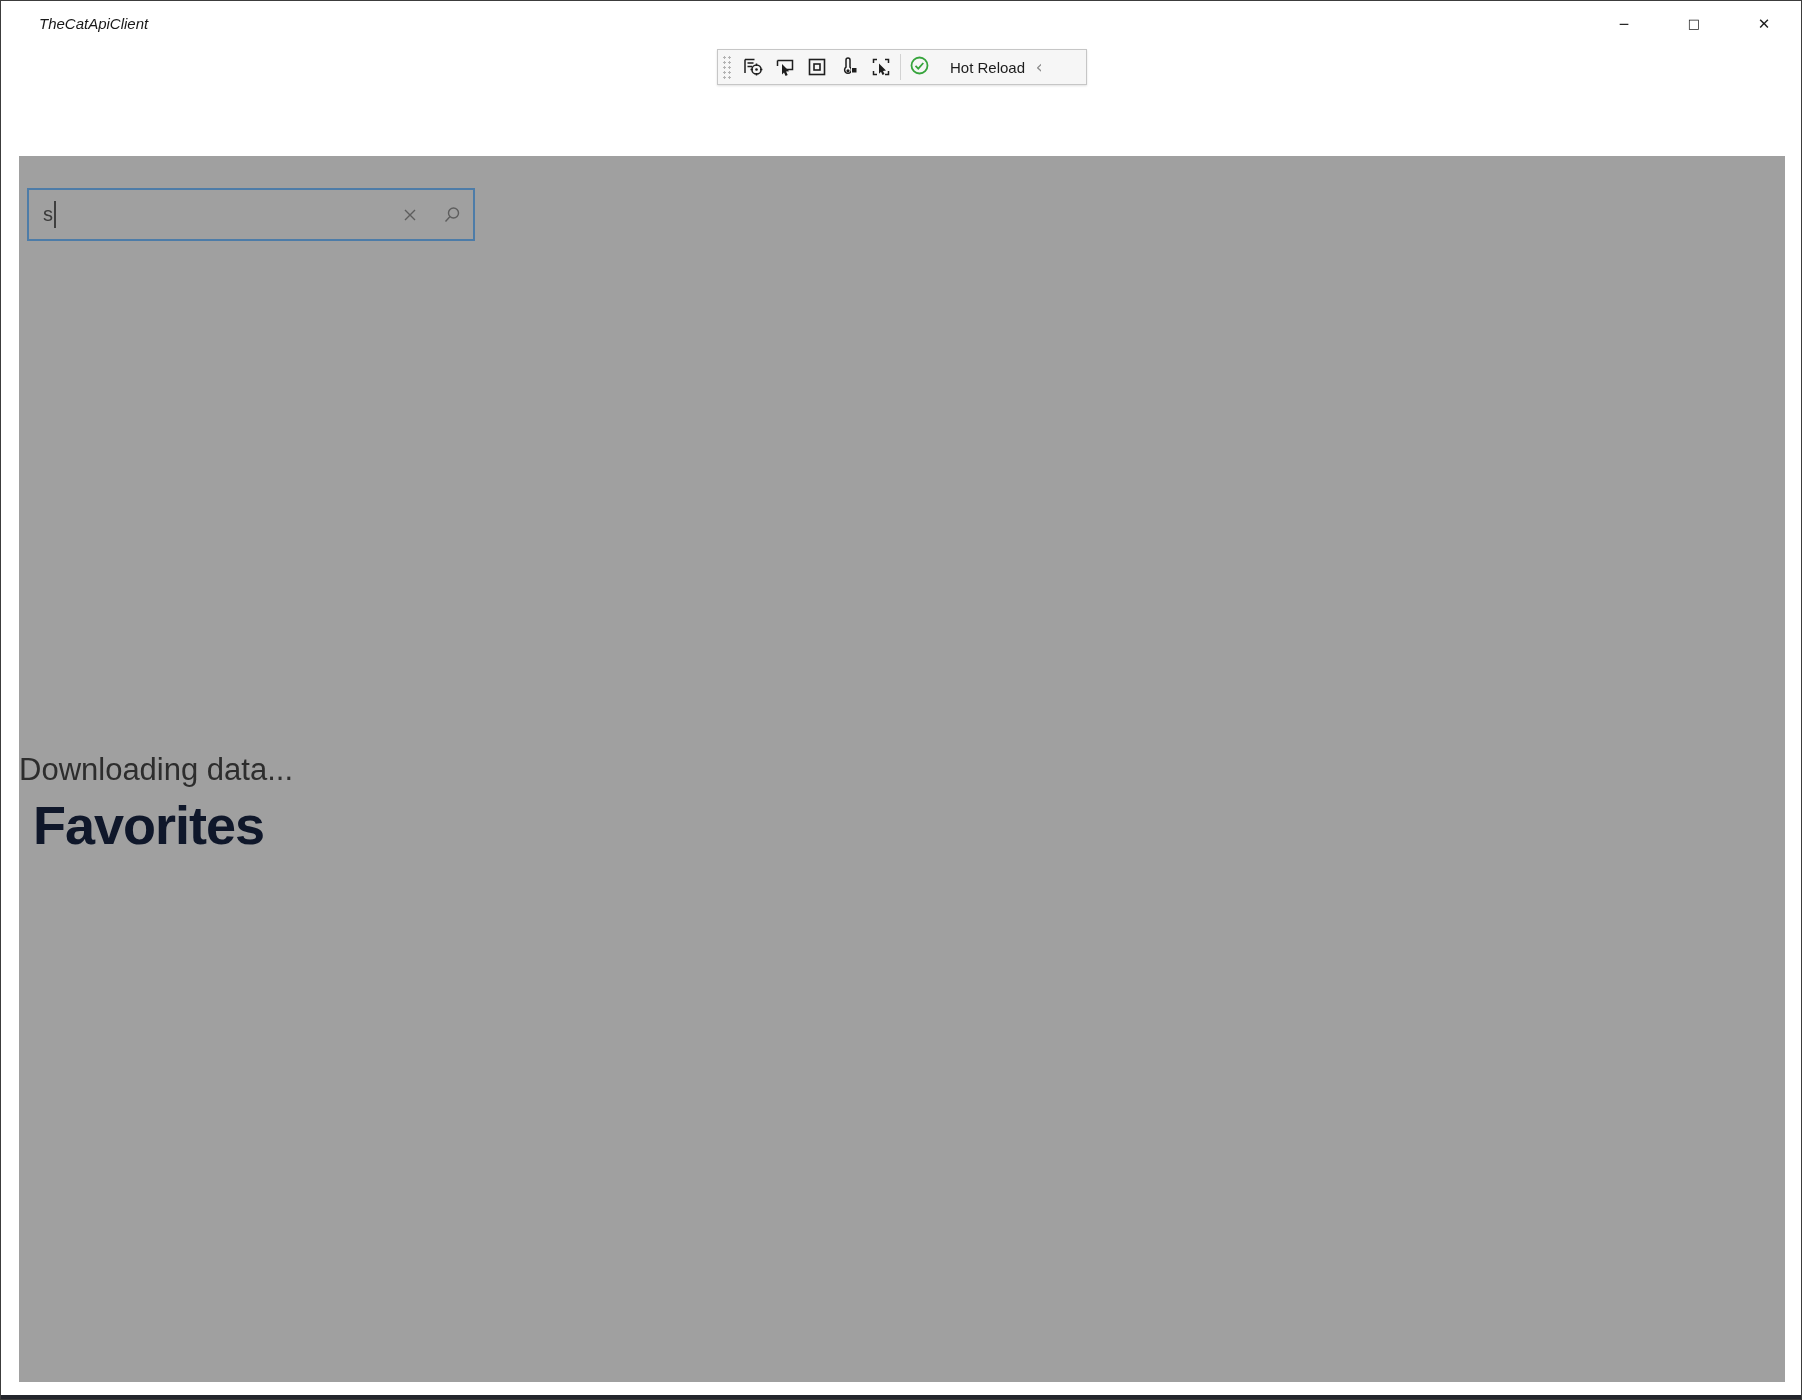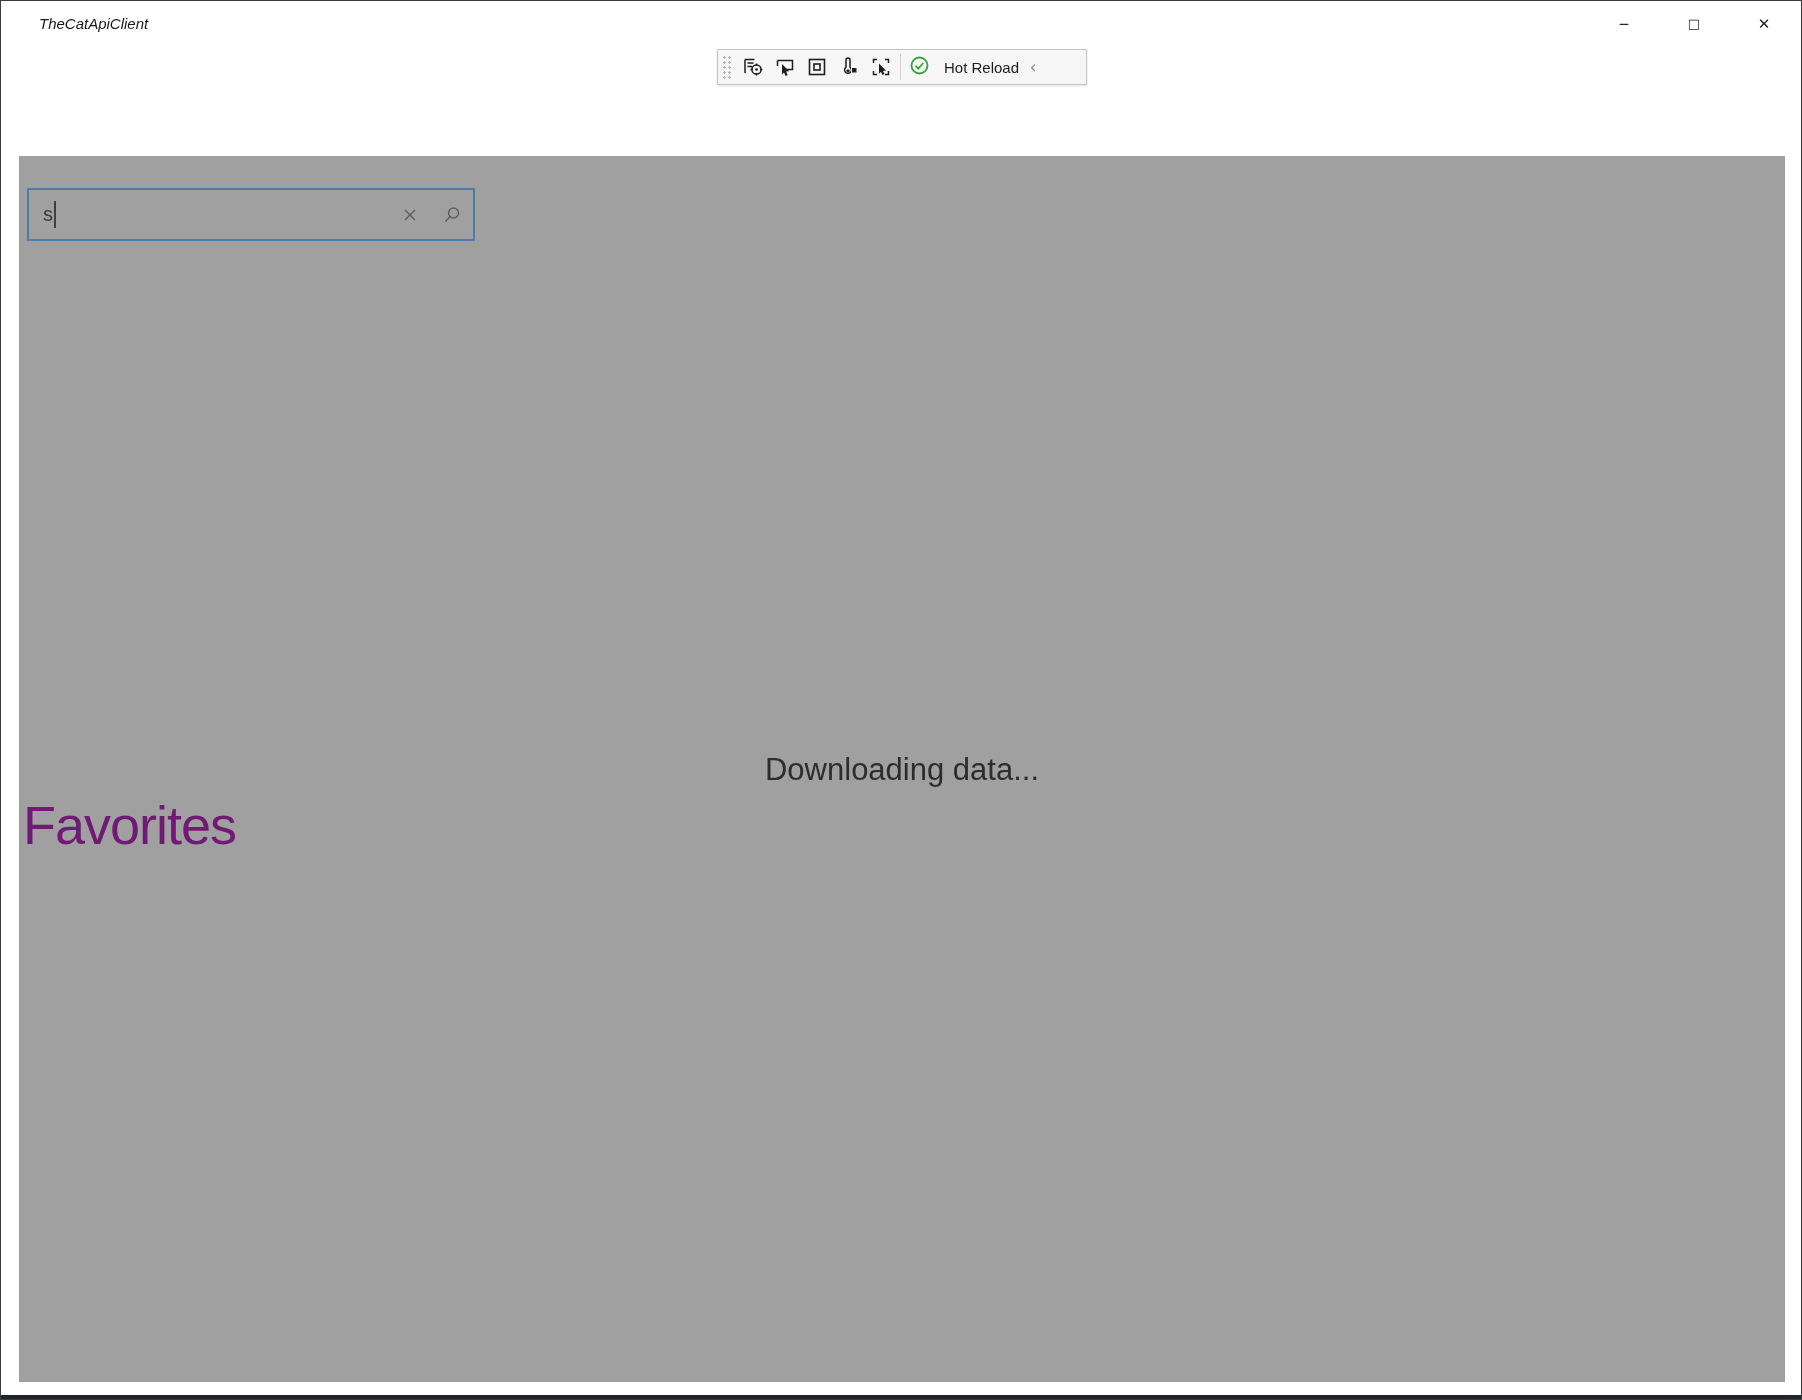--- a/index.html
+++ b/index.html
@@ -43,21 +43,21 @@
     background-image:radial-gradient(#b3b3b3 1.1px, transparent 1.2px);
     background-size:5px 5px; background-position:1px 1px;
   }
   .tb-btn {
     width:32px; height:30px; display:flex; align-items:center; justify-content:center;
     background:transparent; border:none; cursor:default;
   }
   .tb-btn svg { display:block; }
   .tb-sep { width:1px; height:26px; background:#d2d2d2; margin:0 5px 0 3px; }
   .hotreload {
-    display:flex; align-items:center; gap:15px; padding:0 4px 0 4px; height:30px;
+    display:flex; align-items:center; gap:21px; padding:0 4px 0 4px; height:30px;
   }
   .hotreload-label { font-size:15px; color:#1c1c1c; white-space:nowrap; }
   .tb-chevron {
     width:22px; height:30px; border:none; background:transparent;
     font-size:17px; color:#8a8a8a; cursor:default; padding:0 2px 0 0;
     font-family:"DejaVu Sans", sans-serif;
   }
 
   
   .page-heading {
@@ -84,26 +84,26 @@
   }
   .search-spacer { flex:1; }
   .sb-btn {
     width:42px; height:100%; display:flex; align-items:center; justify-content:center;
     background:transparent; border:none; cursor:default;
   }
   .sb-btn svg { display:block; }
 
   .favorites-heading {
     position:absolute; left:0px; top:640px;
-    font-size:54px; font-weight:400; letter-spacing:-1px;
-    color:#701a75; line-height:1.1; padding-left:4px; white-space:nowrap;
+    font-size:54px; font-weight:700; letter-spacing:-1px;
+    color:#0f172a; line-height:1.1; padding-left:14px; white-space:nowrap;
   }
 
   .status-message {
-    position:absolute; left:0; right:0; top:596px; text-align:center;
+    position:absolute; left:0; right:0; top:596px; text-align:left;
     font-size:31px; color:#2d2d2d;
   }
 
   
   .bottom-edge {
     position:absolute; left:0; right:0; bottom:0; height:4px; background:#23252c;
   }
 </style>
 </head>
 <body>

